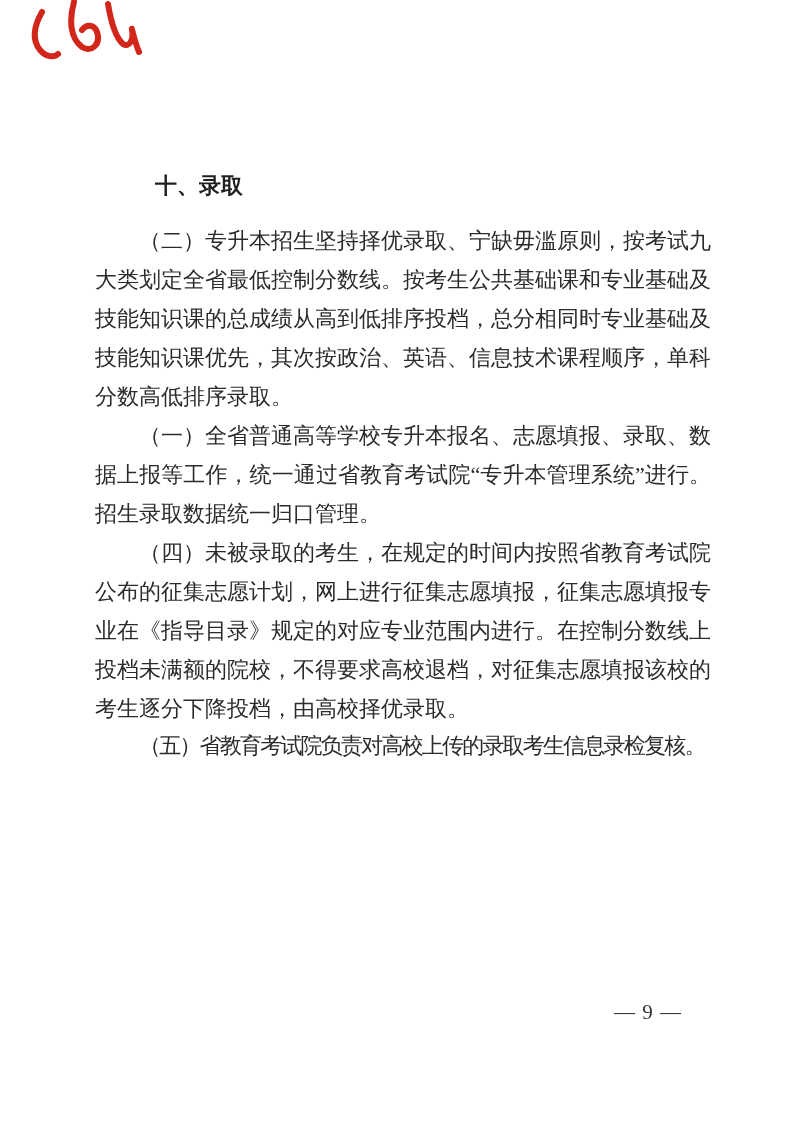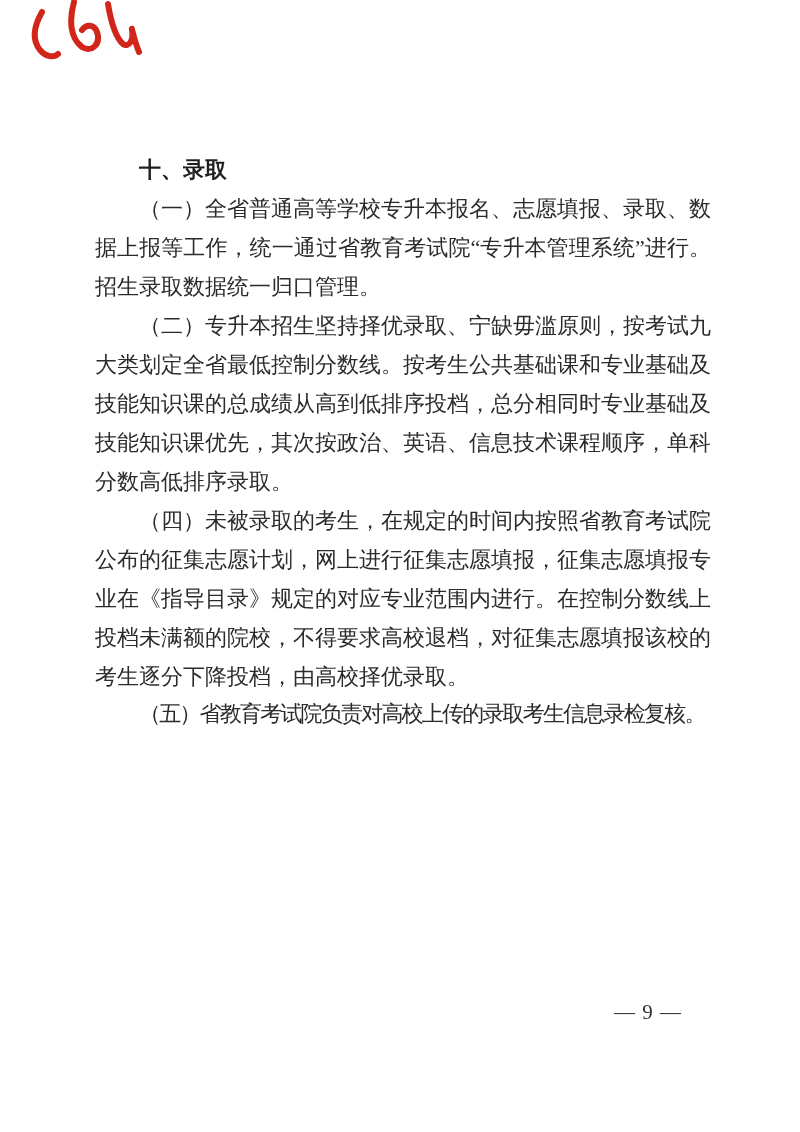--- a/index.html
+++ b/index.html
@@ -35,21 +35,21 @@
     text-indent: 44px;
   }
   .content p.no-indent {
     text-indent: 0;
   }
   .content p.tight {
     letter-spacing: -1.8px;
     font-family: Liberation Mono, monospace;
   }
   .section-heading {
-    margin: 0;
+    margin: 16px;
     font-size: 22px;
     line-height: 39px;
     text-indent: 44px;
     font-weight: 700;
     color: #1f1f1f;
     font-family: "Liberation Sans", "DejaVu Sans", sans-serif;
     text-align: left;
   }
   .page-number {
     position: absolute;
@@ -84,23 +84,23 @@
       <path d="M18,12 C10,26 8,40 16,50 C22,57 30,58 34,54" fill="none" stroke="#d2261b" stroke-width="6" stroke-linecap="round"></path>
       <path d="M50,2 C45,20 46,38 58,47 C68,53 77,44 73,32 C70,24 62,24 58,30" fill="none" stroke="#d2261b" stroke-width="6" stroke-linecap="round"></path>
       <path d="M84,4 C87,22 92,38 99,44 C105,48 110,40 108,30 C107,24 110,40 115,52" fill="none" stroke="#d2261b" stroke-width="6" stroke-linecap="round"></path>
     </svg>
   </div>
 
   <div class="content">
 
     <h2 class="section-heading">十、录取</h2>
 
+    <p>（二）专升本招生坚持择优录取、宁缺毋滥原则，按考试九大类划定全省最低控制分数线。按考生公共基础课和专业基础及技能知识课的总成绩从高到低排序投档，总分相同时专业基础及技能知识课优先，其次按政治、英语、信息技术课程顺序，单科分数高低排序录取。</p>
+
     <p>（一）全省普通高等学校专升本报名、志愿填报、录取、数据上报等工作，统一通过省教育考试院“专升本管理系统”进行。招生录取数据统一归口管理。</p>
-
-    <p>（二）专升本招生坚持择优录取、宁缺毋滥原则，按考试九大类划定全省最低控制分数线。按考生公共基础课和专业基础及技能知识课的总成绩从高到低排序投档，总分相同时专业基础及技能知识课优先，其次按政治、英语、信息技术课程顺序，单科分数高低排序录取。</p>
 
 
     <p>（四）未被录取的考生，在规定的时间内按照省教育考试院公布的征集志愿计划，网上进行征集志愿填报，征集志愿填报专业在《指导目录》规定的对应专业范围内进行。在控制分数线上投档未满额的院校，不得要求高校退档，对征集志愿填报该校的考生逐分下降投档，由高校择优录取。</p>
 
     <p class="tight">（五）省教育考试院负责对高校上传的录取考生信息录检复核。</p>
   </div>
 
   <div class="page-number">— 9 —</div>
 
 </div>

